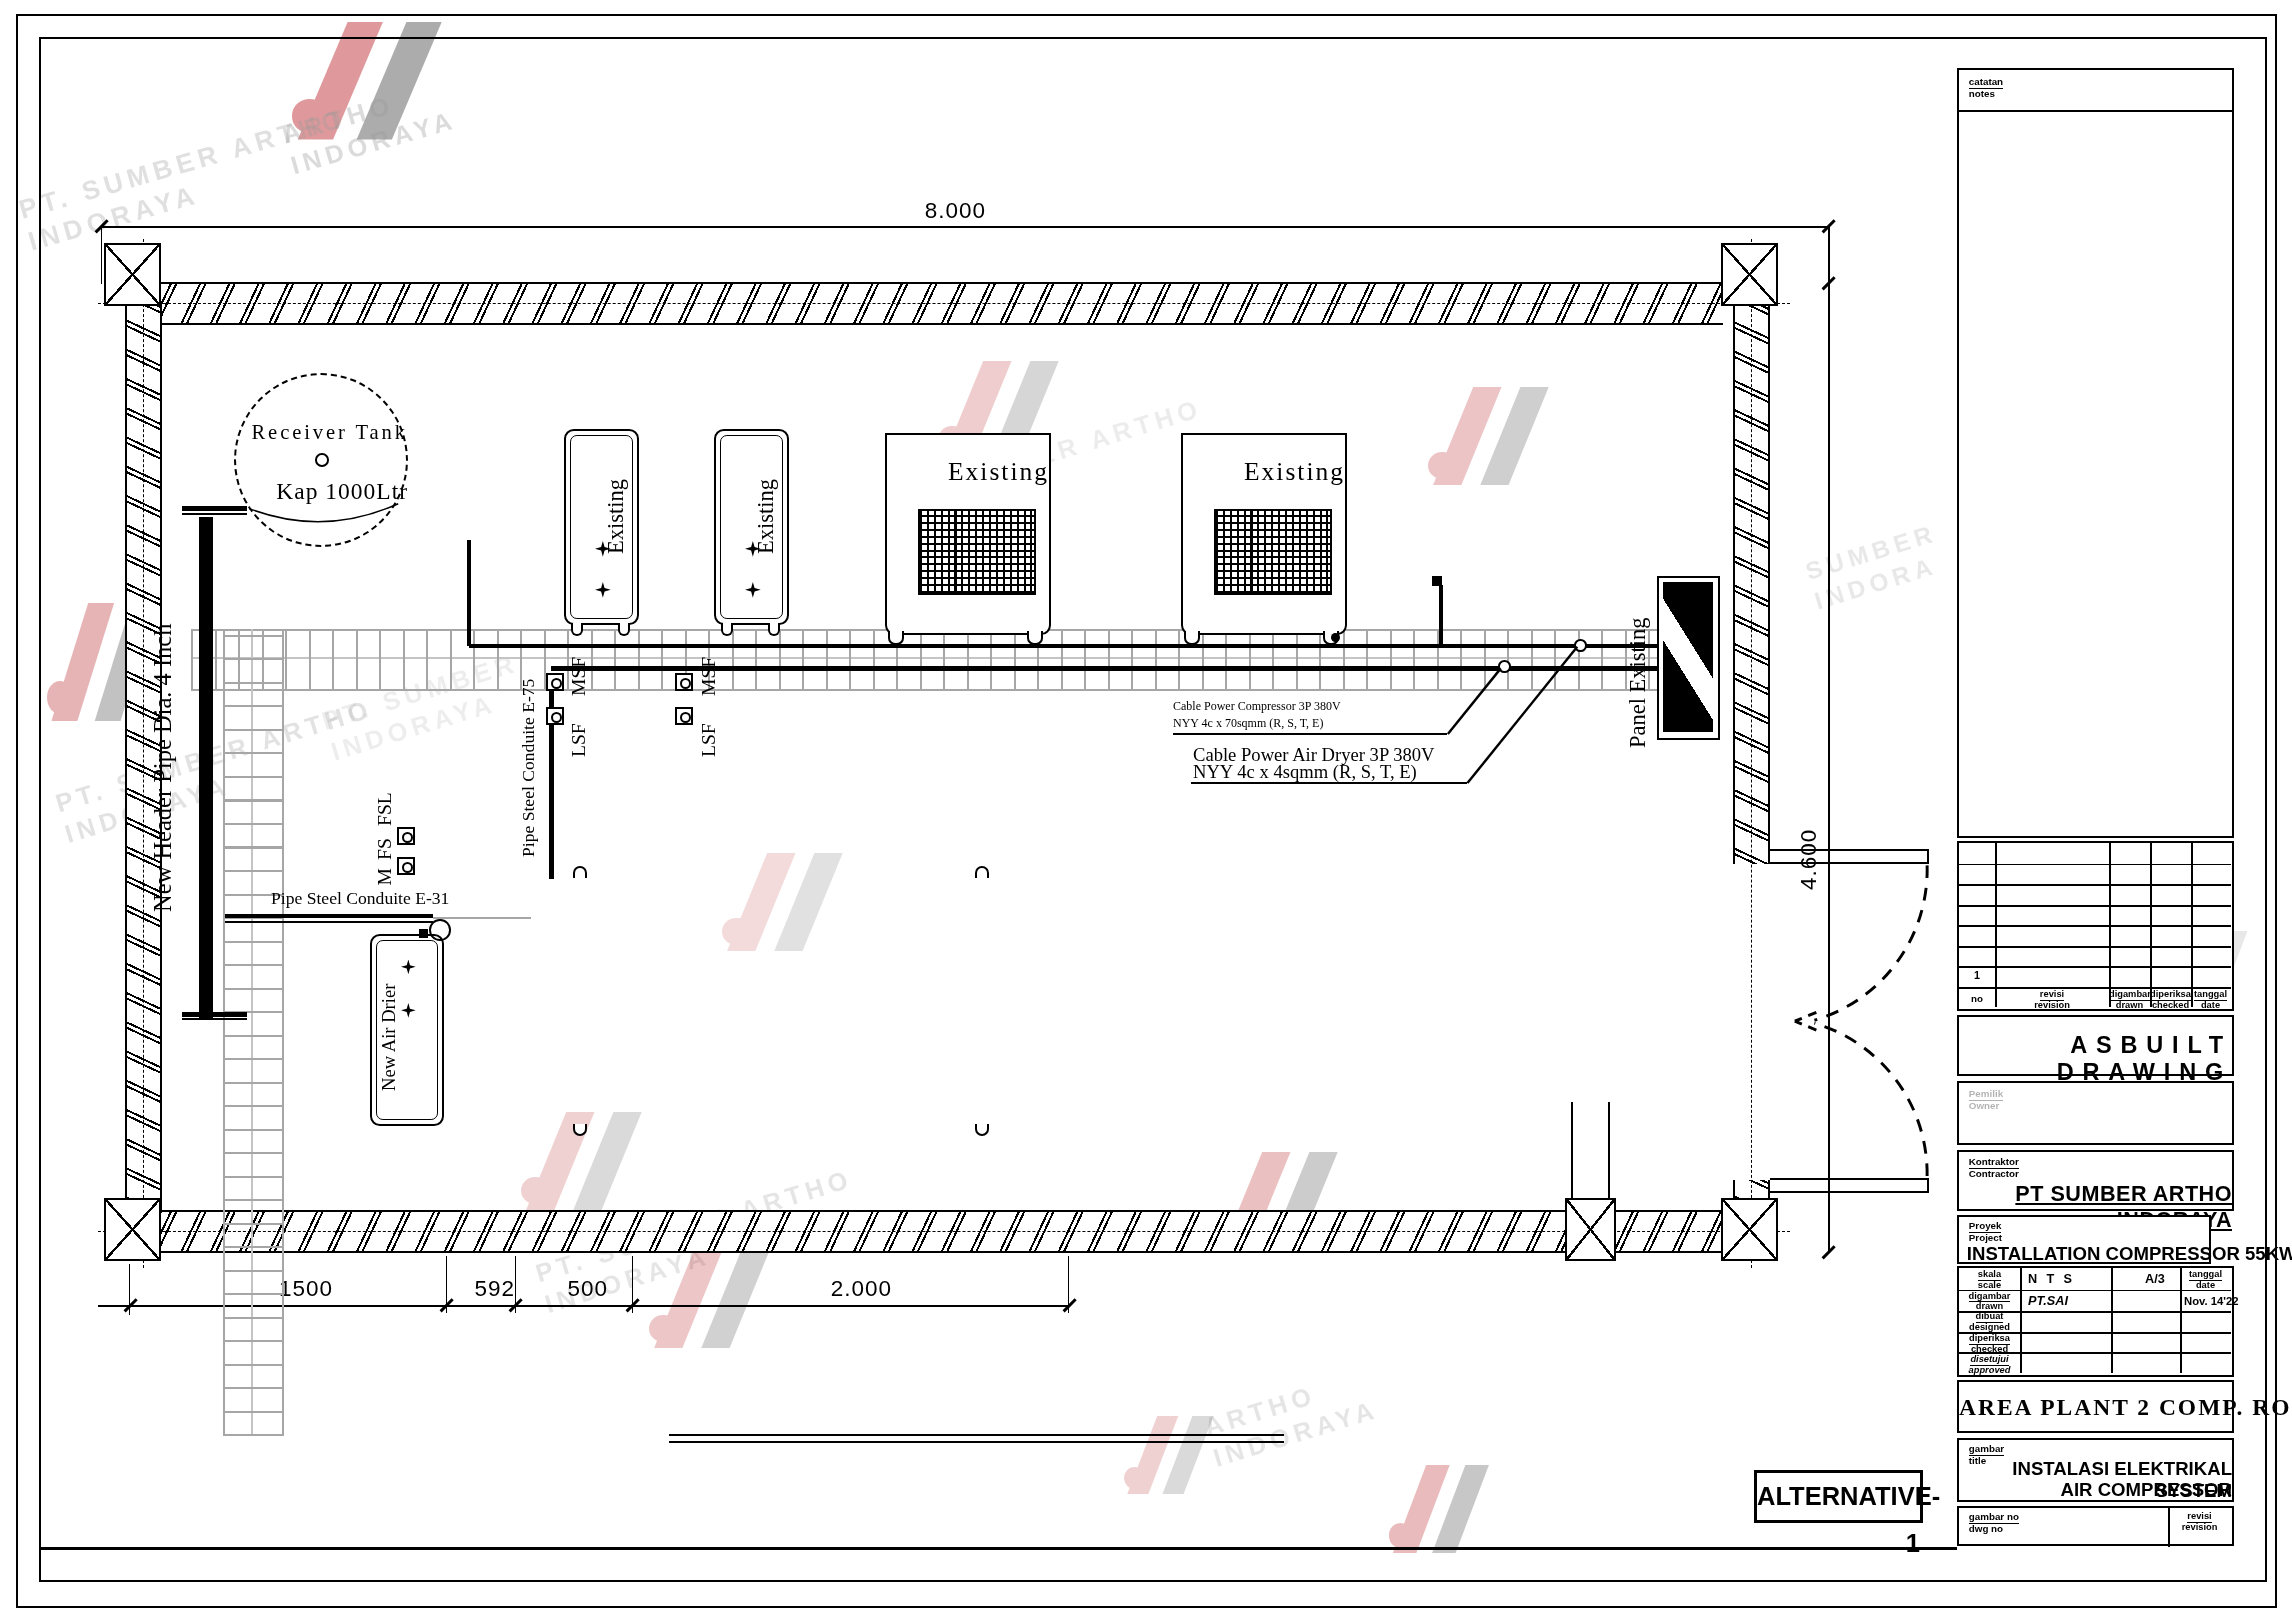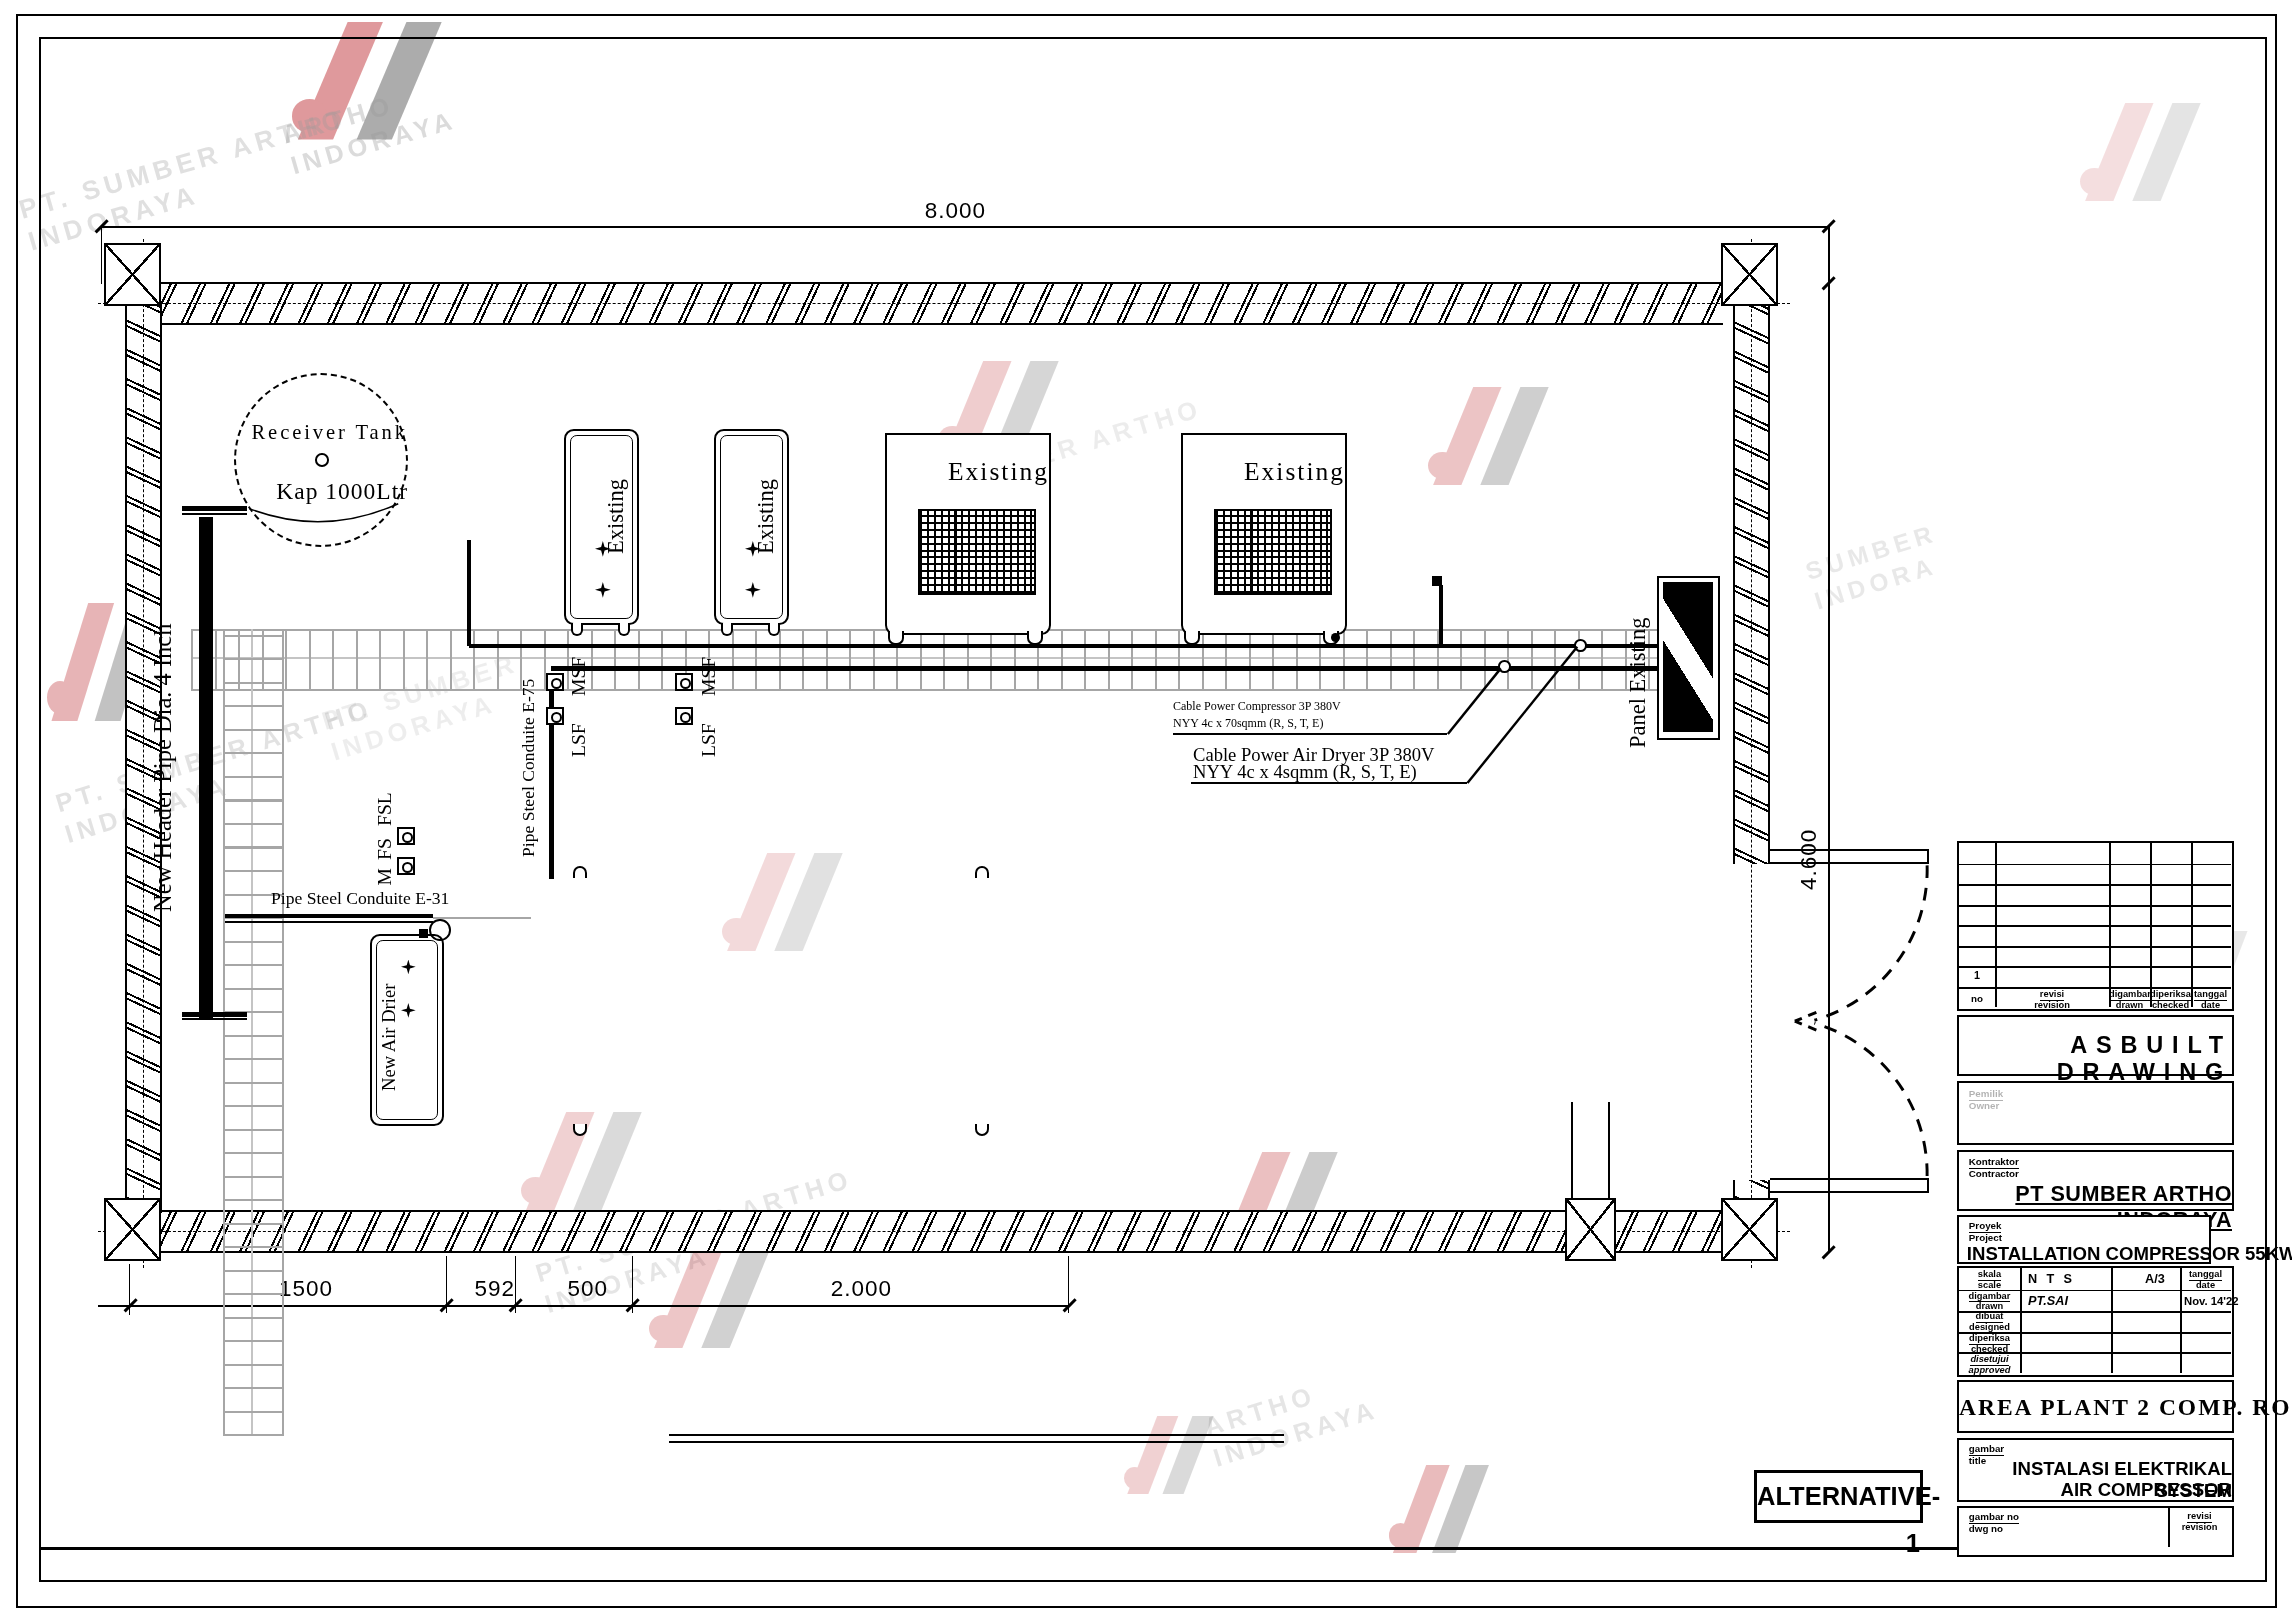--- a/index.html
+++ b/index.html
@@ -317,20 +317,25 @@
     <path d="M 1966 1200 A 160 160 0 0 0 1851 1044" fill="none" stroke="#000" stroke-width="3" stroke-dasharray="13 10"></path>
     <path d="M 1853 1033 L 1831 1042 M 1853 1051 L 1831 1042" fill="none" stroke="#000" stroke-width="3" stroke-dasharray="9 7"></path>
     <path d="M 254 519 Q 330 548 406 514" fill="none" stroke="#000" stroke-width="1.5"></path>
     <line x1="1477" y1="749" x2="1531" y2="682" stroke="#000" stroke-width="2.5"></line>
     <line x1="1497" y1="799" x2="1609" y2="660" stroke="#000" stroke-width="2.5"></line>
   </svg>
 
   <div class="abs" style="left:669px;top:1434px;width:615px;height:8.8px;border-top:2.5px solid #000;border-bottom:2.5px solid #000;box-sizing:border-box;"></div>
   <div class="abs ctr" style="left:1754px;top:1470px;width:169px;height:53px;border:3.9px solid #000;box-sizing:border-box;font-size:25.5px;font-weight:bold;line-height:47px;">ALTERNATIVE-1</div>
 
+  <div class="tbbox" style="left:1957px;top:68px;width:277px;height:770px;">
+    <div class="abs" style="left:0;top:0;width:100%;height:42px;border-bottom:2.9px solid #000;box-sizing:border-box;">
+      <div class="tag" style="left:9.8px;top:6.9px;"><span class="t1">catatan</span><br><span>notes</span></div>
+    </div>
+  </div>
 
   <div class="tbbox" style="left:1957px;top:841px;width:277px;height:170px;">
     <div class="cell-line" style="left:36px;top:0;width:1.5px;height:164px;"></div>
     <div class="cell-line" style="left:150px;top:0;width:1.5px;height:164px;"></div>
     <div class="cell-line" style="left:191px;top:0;width:1.5px;height:164px;"></div>
     <div class="cell-line" style="left:232px;top:0;width:1.5px;height:164px;"></div>
     <div class="cell-line" style="left:0;top:20.6px;width:272px;height:1.5px;"></div>
     <div class="cell-line" style="left:0;top:41px;width:272px;height:1.5px;"></div>
     <div class="cell-line" style="left:0;top:62px;width:272px;height:1.5px;"></div>
     <div class="cell-line" style="left:0;top:82px;width:272px;height:1.5px;"></div>
@@ -386,20 +391,20 @@
   <div class="tbbox ctr" style="left:1957px;top:1380px;width:277px;height:53px;">
     <div class="serif" style="font-size:23.5px;font-weight:bold;letter-spacing:2px;margin-top:11.8px;white-space:nowrap;">AREA PLANT 2 COMP. ROOM</div>
   </div>
 
   <div class="tbbox" style="left:1957px;top:1438px;width:277px;height:64px;">
     <div class="tag" style="left:9.8px;top:3.9px;"><span class="t1">gambar</span><br><span>title</span></div>
     <div class="ctr" style="position:absolute;left:0;top:17.6px;width:100%;font-size:18.6px;font-weight:bold;">INSTALASI ELEKTRIKAL SYSTEM</div>
     <div class="ctr" style="position:absolute;left:0;top:39px;width:100%;font-size:18.6px;font-weight:bold;">AIR COMPRESSOR</div>
   </div>
 
-  <div class="tbbox" style="left:1957px;top:1506px;width:277px;height:51px;">
+  <div class="tbbox" style="left:1957px;top:1506px;width:277px;height:40px;">
     <div class="cell-line" style="left:209px;top:0;width:1.5px;height:39px;"></div>
     <div class="tag" style="left:9.8px;top:3.9px;"><span class="t1">gambar no</span><br><span>dwg no</span></div>
     <div class="smallcell" style="left:209px;top:3.9px;width:63px;"><span class="t1">revisi</span><br><span>revision</span></div>
   </div>
 
 </div>
 
 
 </body></html>

